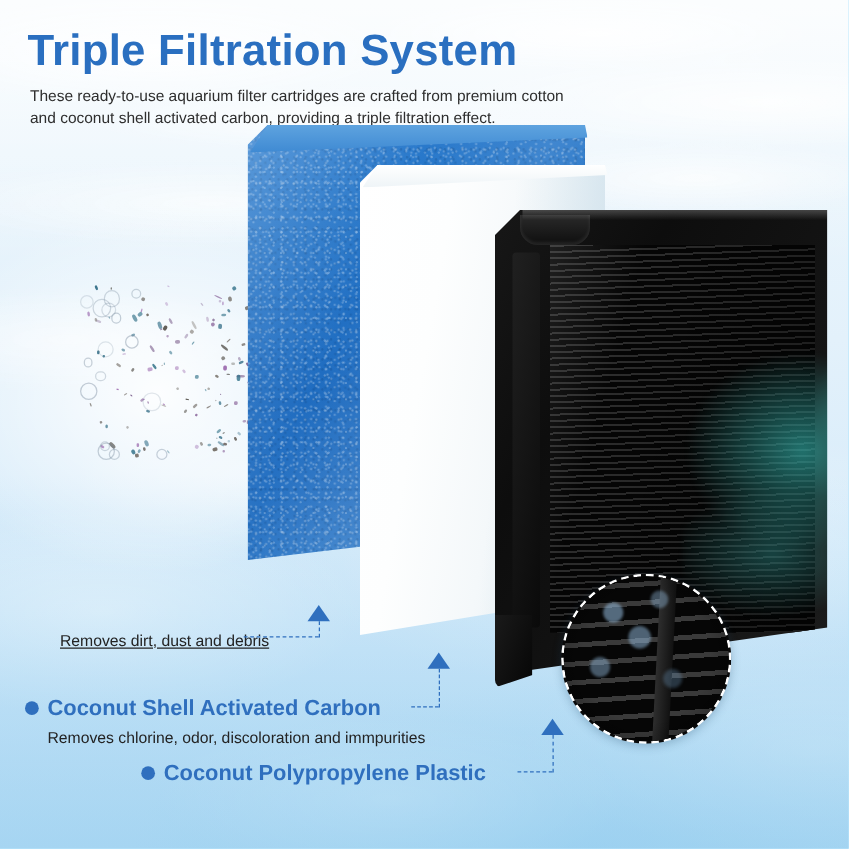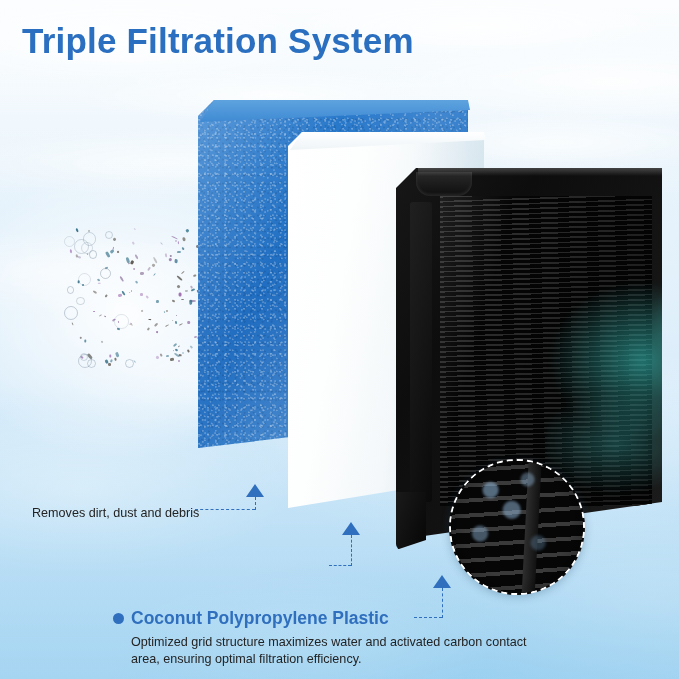--- a/index.html
+++ b/index.html
@@ -260,20 +260,21 @@
 <div id="infographic">
 
   <div class="bg-base"></div>
   <div class="bg-caustic"></div>
   <div class="bg-wave"></div>
   <div class="bg-deep"></div>
   <div class="bg-topfade"></div>
   <div class="bg-midwhite"></div>
 
   <div class="title">Triple Filtration System</div>
+  <div class="intro">These ready-to-use aquarium filter cartridges are crafted from premium cotton and coconut shell activated carbon, providing a triple filtration effect.</div>
 
   <div class="debris" id="debris-host">
       <span style="left: 123.6px; top: 9.8px; width: 4.4px; height: 2.7px; background: rgb(91, 82, 72); opacity: 0.65; border-radius: 50%; transform: rotate(76deg);"></span>
       <span style="left: 107.7px; top: 126.6px; width: 3.1px; height: 2.1px; background: rgb(31, 95, 122); opacity: 0.49; border-radius: 40%; transform: rotate(-11deg);"></span>
       <span style="left: 112.1px; top: 26.5px; width: 1.8px; height: 2.4px; background: rgb(107, 74, 125); opacity: 0.66; border-radius: 40%; transform: rotate(-53deg);"></span>
       <span style="left: 119.1px; top: 14px; width: 3.1px; height: 1.4px; background: rgb(142, 85, 163); opacity: 0.67; border-radius: 40%; transform: rotate(-89deg);"></span>
       <span style="left: 18.8px; top: 52.9px; width: 3px; height: 1.7px; background: rgb(31, 95, 122); opacity: 0.81; border-radius: 40%; transform: rotate(-86deg);"></span>
       <span style="left: 171.3px; top: 4.7px; width: 3.5px; height: 2.4px; background: rgb(74, 64, 56); opacity: 0.6; border-radius: 40%; transform: rotate(-67deg);"></span>
       <span style="left: 148.9px; top: 77px; width: 6.1px; height: 2.5px; background: rgb(47, 111, 134); opacity: 0.56; border-radius: 50%; transform: rotate(82deg);"></span>
       <span style="left: 35.1px; top: 83px; width: 2px; height: 1.3px; background: rgb(142, 85, 163); opacity: 0.76; border-radius: 40%; transform: rotate(17deg);"></span>
@@ -455,34 +456,40 @@
 
     <div class="magnifier">
       <div class="mag-slats"></div>
       <div class="mag-rib"></div>
       <div class="mag-hl"></div>
       <div class="mag-vig"></div>
     </div>
   </div>
 
   <div class="feat" style="left:20px;top:500px;">
-    <div class="feat-sub" style="margin-left:12px;margin-top:5px;">Removes dirt, dust and debris</div>
+    <div class="feat-sub" style="margin-left:28px;margin-top:5px;text-decoration:underline;">Removes dirt, dust and debris</div>
   </div>
   <div class="lead-h" style="left:195px;top:509px;width:60px;"></div>
   <div class="lead-v" style="left:255px;top:497px;height:13px;"></div>
   <div class="arrow-up" style="left:246px;top:484px;"></div>
 
+  <div class="feat" style="left:20px;top:556px;">
+    <div class="feat-head">
+      <span class="dot"></span>
+      <span>Coconut Shell Activated Carbon</span>
+    </div>
+    <div class="feat-sub" style="margin-left:18px;margin-top:5px;">Removes chlorine, odor, discoloration and immpurities</div>
+  </div>
   <div class="lead-h" style="left:329px;top:565px;width:22px;"></div>
   <div class="lead-v" style="left:351px;top:535px;height:31px;"></div>
   <div class="arrow-up" style="left:342px;top:522px;"></div>
 
   <div class="feat" style="left:113px;top:608px;">
     <div class="feat-head">
       <span class="dot"></span>
       <span>Coconut Polypropylene Plastic</span>
     </div>
-    <div class="feat-sub wrap" style="margin-left:18px;margin-top:5px;width:400px;">Optimized grid structure maximizes water and activated carbon contact area, ensuring optimal filtration efficiency.</div>
   </div>
   <div class="lead-h" style="left:414px;top:617px;width:28px;"></div>
   <div class="lead-v" style="left:442px;top:588px;height:30px;"></div>
   <div class="arrow-up" style="left:433px;top:575px;"></div>
 
 </div>
 
 </body></html>

